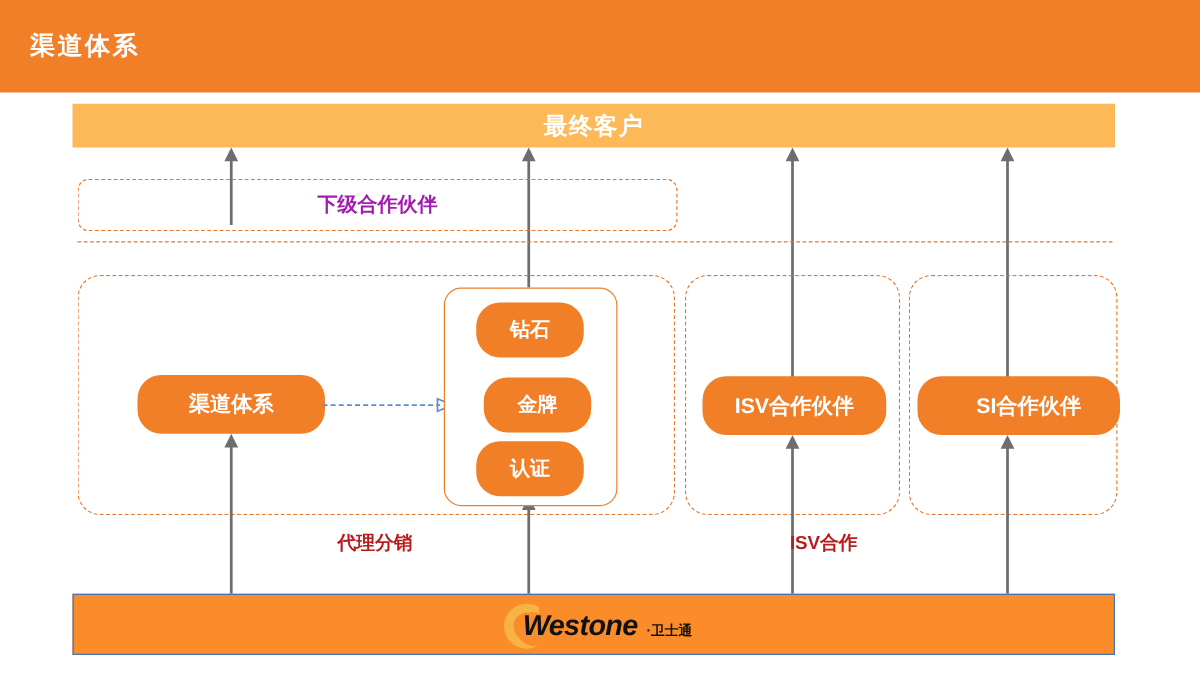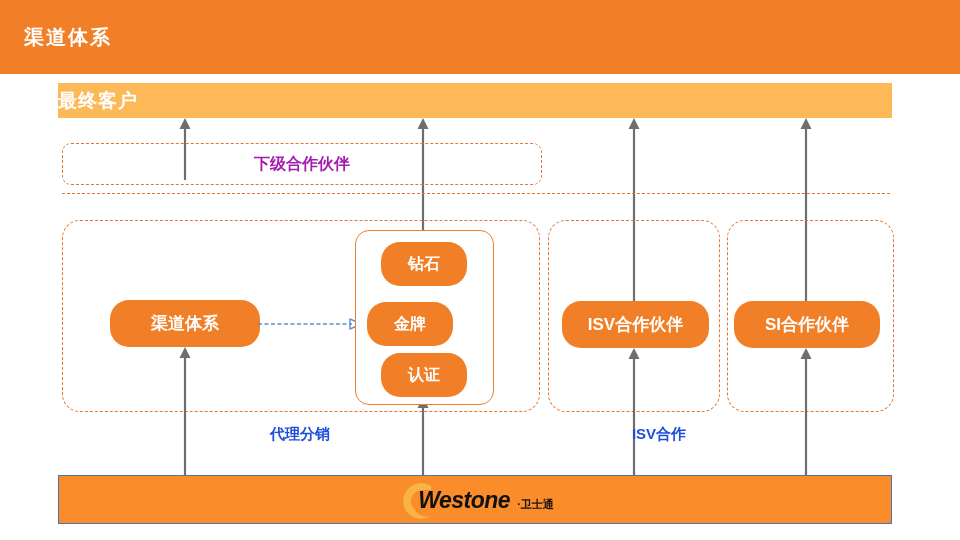--- a/index.html
+++ b/index.html
@@ -38,21 +38,21 @@
   }
 
   
   .customer-bar {
     position: absolute;
     left: 58px; top: 83px;
     width: 834px; height: 35px;
     background: #FDB857;
     display: flex;
     align-items: center;
-    justify-content: flex-start;
+    justify-content: center;
   }
   .customer-bar-label {
     font-size: 19px;
     font-weight: bold;
     color: #ffffff;
     letter-spacing: 1px;
     white-space: nowrap;
   }
 
   
@@ -109,42 +109,42 @@
   }
   .obox-main {
     font-size: 17px;
   }
   .obox-tier {
     font-size: 16px;
   }
 
   .box-agent   { left: 110px; top: 300px; width: 150px; height: 47px; }
   .box-isv     { left: 562px; top: 301px; width: 147px; height: 47px; }
-  .box-si      { left: 734px; top: 301px; width: 146px; height: 47px; }
+  .box-si      { left: 734px; top: 301px; width: 146px; height: 47px; padding-left: 16px; }
 
   
   .tier-container {
     position: absolute;
     left: 355px; top: 230px;
     width: 137px; height: 173px;
     border: 1.6px solid #F07F28;
     border-radius: 14px;
     background: #ffffff;
   }
   .box-tier-1 { left: 381px; top: 242px; width: 86px; height: 44px; }
-  .box-tier-2 { left: 367px; top: 302px; width: 86px; height: 44px; }
+  .box-tier-2 { left: 387px; top: 302px; width: 86px; height: 44px; }
   .box-tier-3 { left: 381px; top: 353px; width: 86px; height: 44px; }
 
   
   .clabel {
     position: absolute;
     top: 425px;
     font-size: 15px;
     font-weight: bold;
-    color: #1d4ed8;
+    color: #b91c1c;
     text-align: center;
     white-space: nowrap;
   }
   .clabel-agency { left: 220px; width: 160px; }
   .clabel-isv    { left: 584px; width: 150px; }
   .clabel-si     { left: 733px; width: 150px; }
 
   
   .footer-bar {
     position: absolute;

